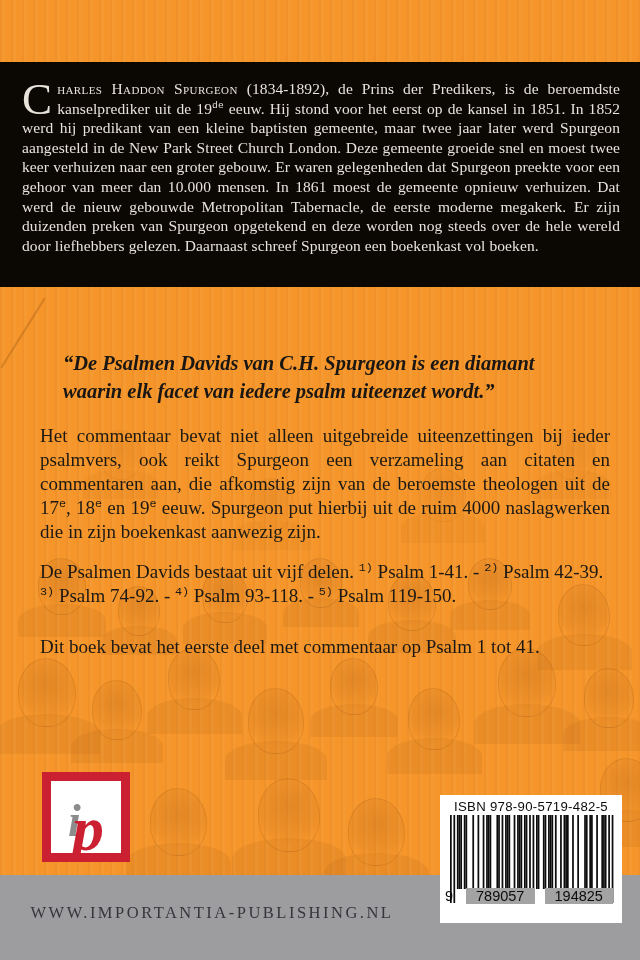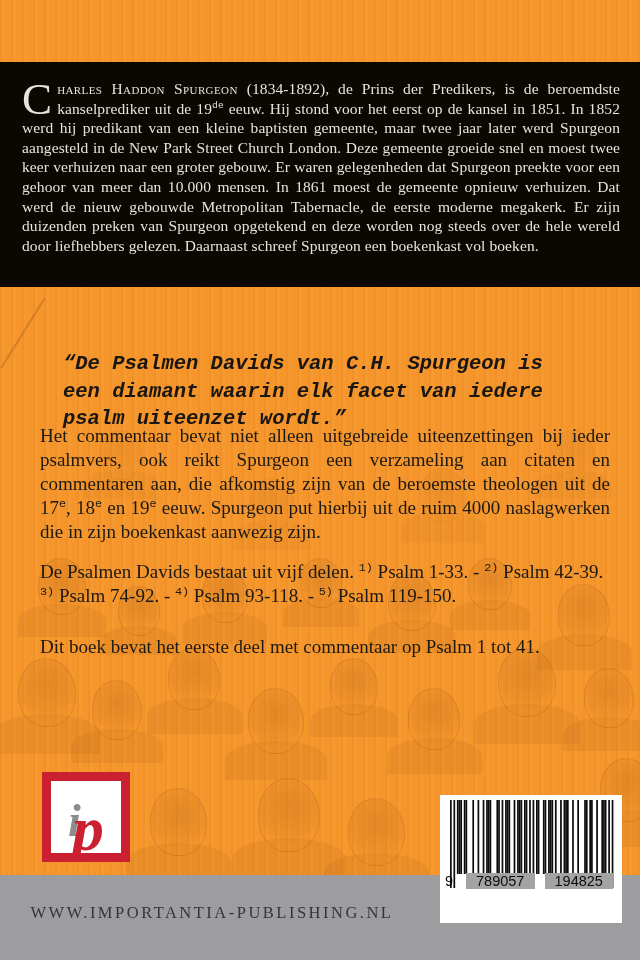--- a/index.html
+++ b/index.html
@@ -31,21 +31,20 @@
   }
   .bio-text{font-size:15.5px;line-height:19.6px;text-align:justify;letter-spacing:0.1px;}
   .drop-cap{float:left;font-size:45px;line-height:36px;padding:2px 5px 0 0;}
   .smallcaps{font-variant:small-caps;letter-spacing:0.4px;margin-top:40px;}
   sup{font-size:0.62em;line-height:0;font-family:Liberation Mono, monospace;}
   
   .quote{
     position:absolute;left:63px;top:350px;width:512px;
     font-size:20.5px;line-height:27.5px;font-weight:bold;font-style:italic;
     color:#191613;
-    font-family:Liberation Mono, monospace;
   }
   
   .body-copy{
     position:absolute;left:40px;top:424px;width:570px;
     font-size:19px;line-height:24px;text-align:justify;color:#1c1914;
   }
   .body-copy p{margin:0;}
   .body-copy .p1{margin-bottom:16px;}
   .body-copy .p2{margin-bottom:27px;text-align:left;}
   
@@ -109,34 +108,35 @@
   <div class="bio-panel">
     <div class="bio-text">
       <span class="drop-cap">C</span><span class="smallcaps">harles Haddon Spurgeon</span><span> (1834-1892), de Prins der Predikers, is de beroemdste kanselprediker uit de 19</span><sup>de</sup><span> eeuw. Hij stond voor het eerst op de kansel in 1851. In 1852 werd hij predikant van een kleine baptisten gemeente, maar twee jaar later werd Spurgeon aangesteld in de New Park Street Church London. Deze gemeente groeide snel en moest twee keer verhuizen naar een groter gebouw. Er waren gelegenheden dat Spurgeon preekte voor een gehoor van meer dan 10.000 mensen. In 1861 moest de gemeente opnieuw verhuizen. Dat werd de nieuw gebouwde Metropolitan Tabernacle, de eerste moderne megakerk. Er zijn duizenden preken van Spurgeon opgetekend en deze worden nog steeds over de hele wereld door liefhebbers gelezen. Daarnaast schreef Spurgeon een boekenkast vol boeken.</span>
     </div>
   </div>
 
   <div class="quote">“De Psalmen Davids van C.H. Spurgeon is een diamant waarin elk facet van iedere psalm uiteenzet wordt.”</div>
 
   <div class="body-copy">
     <p class="p1"><span>Het commentaar bevat niet alleen uitgebreide uiteenzettingen bij ieder psalmvers, ook reikt Spurgeon een verzameling aan citaten en commentaren aan, die afkomstig zijn van de beroemste theologen uit de 17</span><sup>e</sup><span>, 18</span><sup>e</sup><span> en 19</span><sup>e</sup><span> eeuw. Spurgeon put hierbij uit de ruim 4000 naslagwerken die in zijn boekenkast aanwezig zijn.</span></p>
-    <p class="p2"><span>De Psalmen Davids bestaat uit vijf delen. </span><sup>1)</sup><span> Psalm 1-33. - </span><sup>2)</sup><span> Psalm 42-39. </span><sup>3)</sup><span> Psalm 74-92. - </span><sup>4)</sup><span> Psalm 93-118. - </span><sup>5)</sup><span> Psalm 119-150.</span></p>
+    <p class="p2"><span>De Psalmen Davids bestaat uit vijf delen. </span><sup>1)</sup><span> Psalm 1-41. - </span><sup>2)</sup><span> Psalm 42-39. </span><sup>3)</sup><span> Psalm 74-92. - </span><sup>4)</sup><span> Psalm 93-118. - </span><sup>5)</sup><span> Psalm 119-150.</span></p>
     <p class="p3">Dit boek bevat het eerste deel met commentaar op Psalm 1 tot 41.</p>
   </div>
 
   <div class="footer-band">
     <div class="website">WWW.IMPORTANTIA-PUBLISHING.NL</div>
   </div>
 
   <div class="logo">
     <span class="logo-i">i</span>
     <span class="logo-p">p</span>
   </div>
 
   <div class="barcode-box">
+    <div class="isbn-label">ISBN 978-90-5719-482-5</div>
     <svg class="bars" id="barcode-svg" width="170" height="88" viewBox="0 0 170 88">
         <rect x="4.00" y="0" width="1.72" height="88" fill="#0c0c0c"></rect>
         <rect x="7.44" y="0" width="1.72" height="88" fill="#0c0c0c"></rect>
         <rect x="10.88" y="0" width="1.72" height="74" fill="#0c0c0c"></rect>
         <rect x="12.60" y="0" width="1.72" height="74" fill="#0c0c0c"></rect>
         <rect x="14.32" y="0" width="1.72" height="74" fill="#0c0c0c"></rect>
         <rect x="17.76" y="0" width="1.72" height="74" fill="#0c0c0c"></rect>
         <rect x="19.48" y="0" width="1.72" height="74" fill="#0c0c0c"></rect>
         <rect x="26.36" y="0" width="1.72" height="74" fill="#0c0c0c"></rect>
         <rect x="31.52" y="0" width="1.72" height="74" fill="#0c0c0c"></rect>

